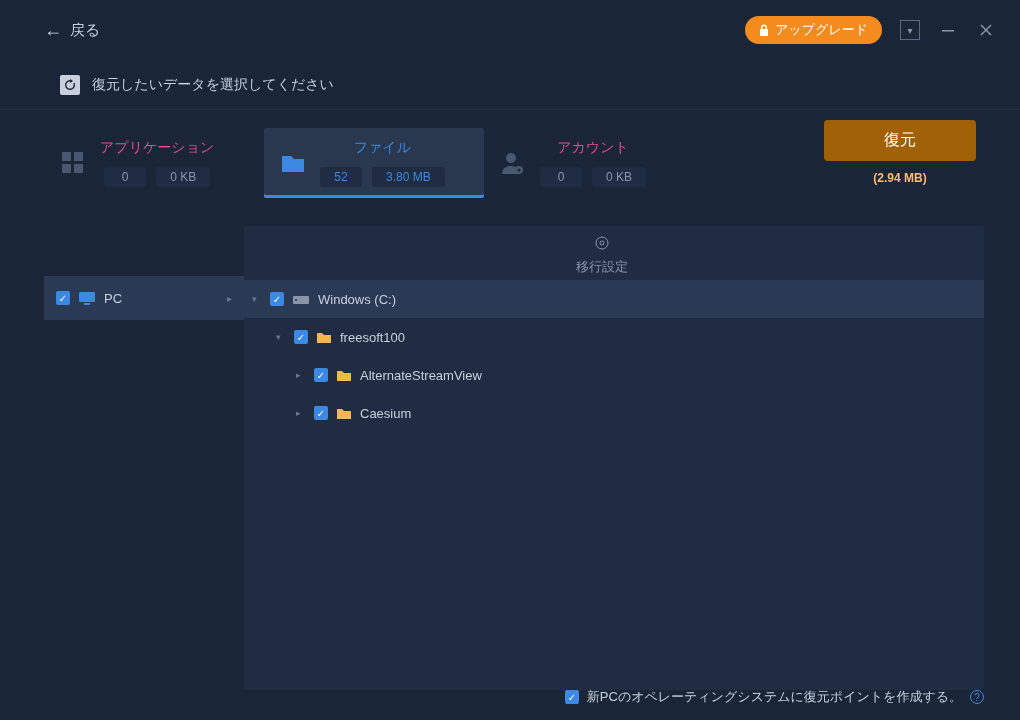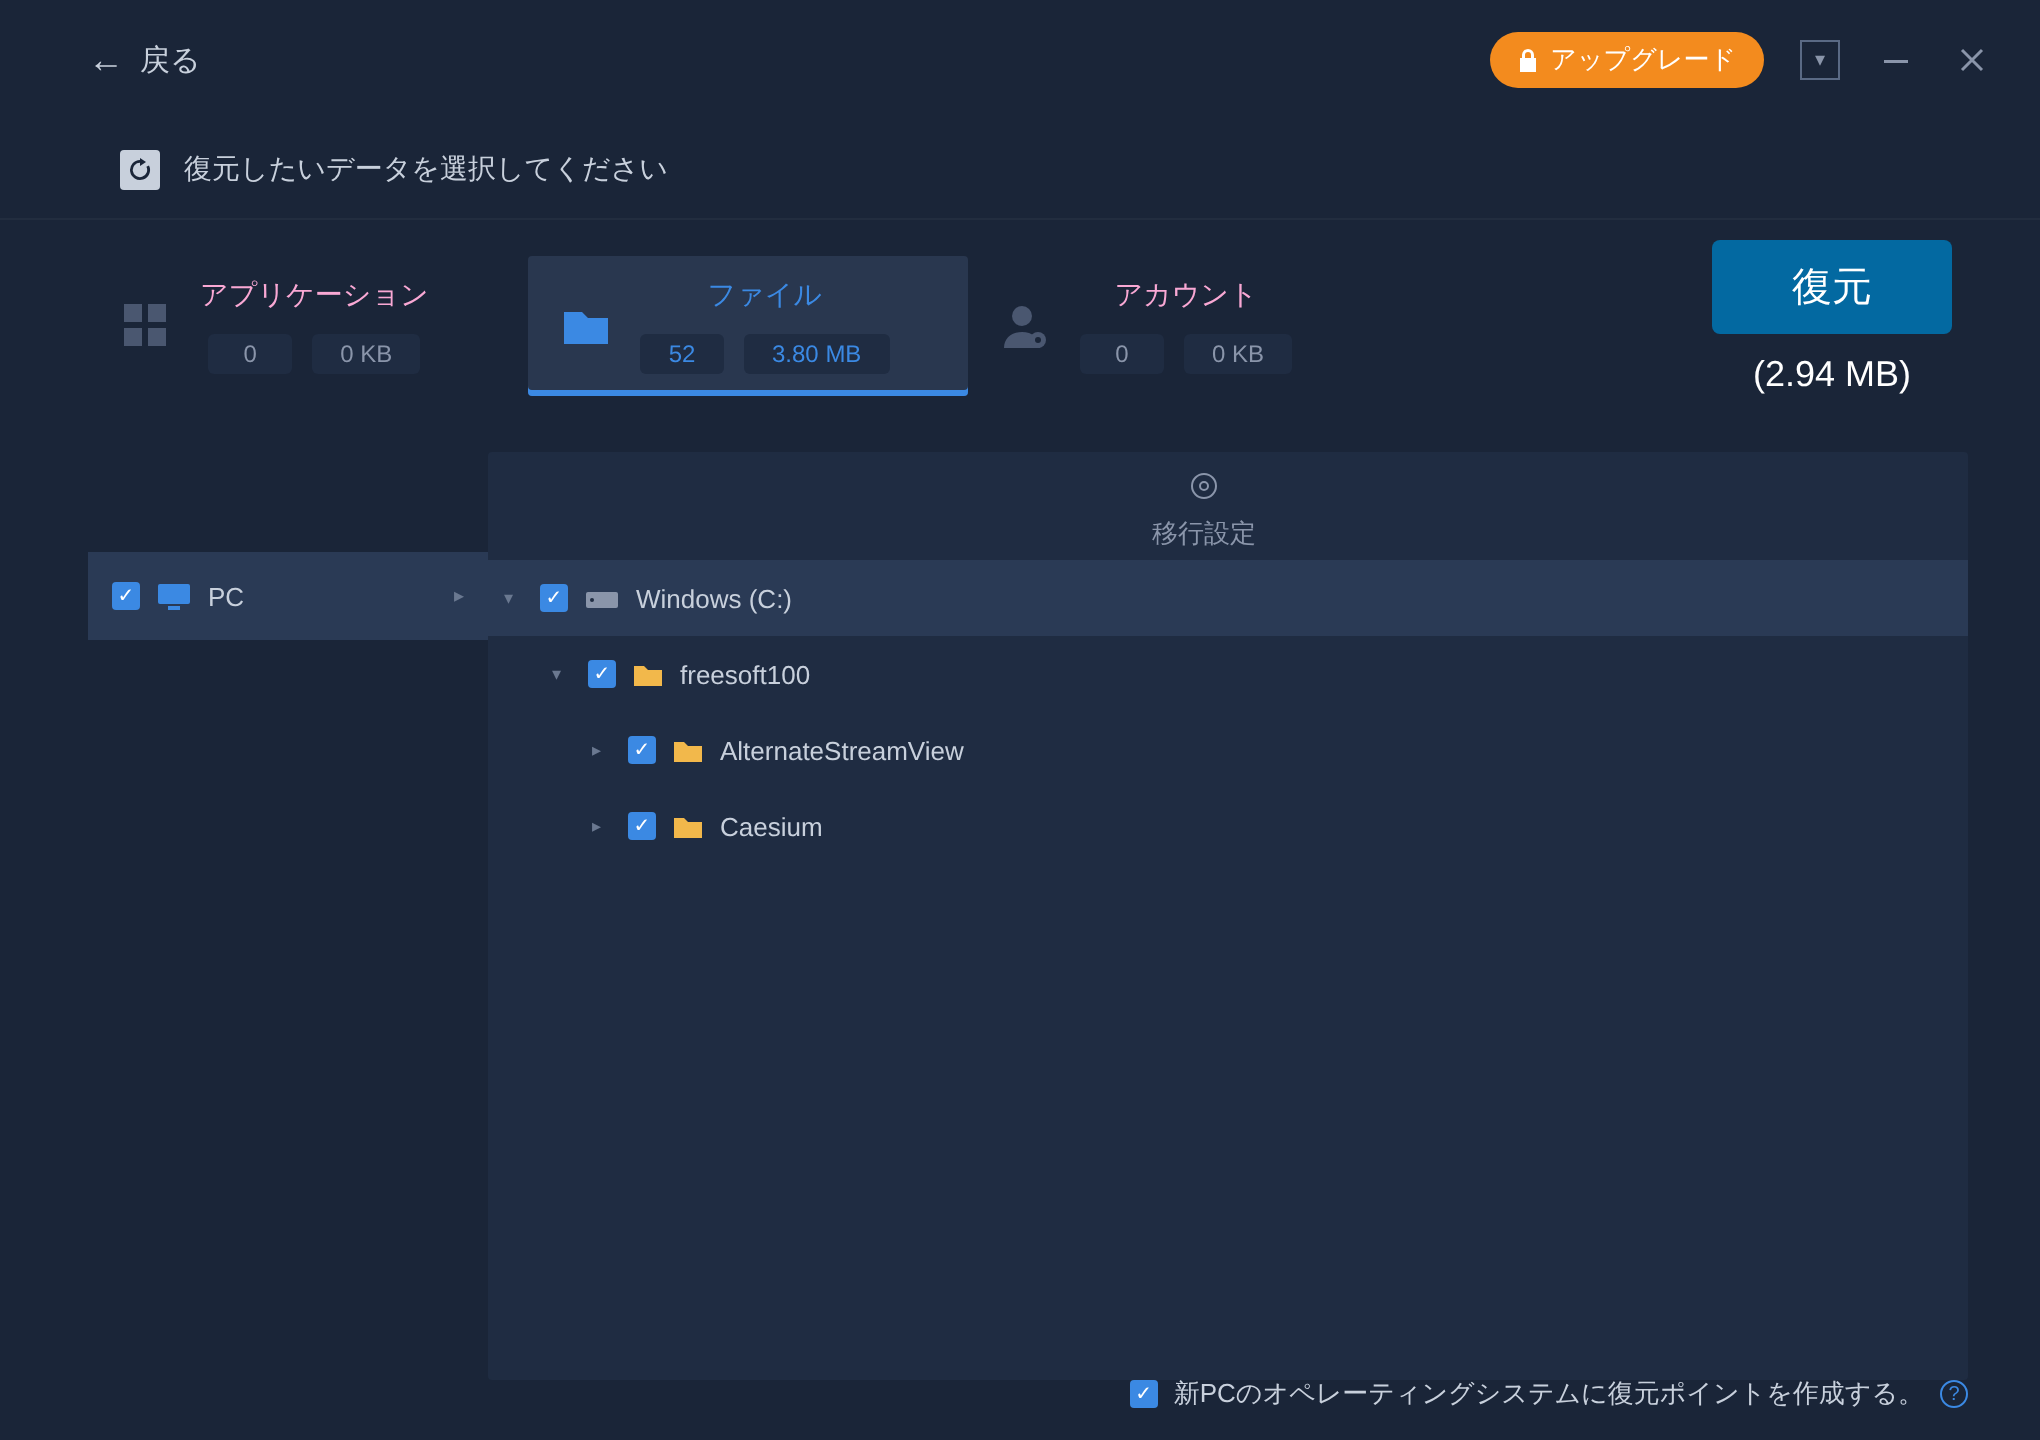--- a/index.html
+++ b/index.html
@@ -16,29 +16,29 @@
 
 .topbar { height: 50px; display: flex; align-items: center; padding-left: 60px; gap: 12px; border-bottom: 1px solid rgba(255,255,255,0.04); }
 .refresh-icon { width: 20px; height: 20px; background: #c8d0dc; border-radius: 2px; display:flex; align-items:center; justify-content:center; color:#1a2538; }
 .topbar-text { font-size: 14px; }
 
 .categories { display: flex; align-items: flex-start; padding-left: 44px; height: 100px; }
 .cat { width: 220px; height: 70px; display:flex; align-items:center; gap: 14px; padding: 0 16px; margin-top:18px; }
 .cat.active { background: #29374f; border-radius: 2px; box-shadow: inset 0 -3px 0 #3b89e3; }
 .cat-icon { width: 26px; height: 26px; }
 .cat-body { display:flex; flex-direction:column; gap:10px; align-items:center; }
-.cat-title { font-size: 14px; color:#f9a8d4; }
+.cat-title { font-size: 14px; color:#ec4899; }
 .cat.active .cat-title { color:#3b89e3; }
 .cat-stats { display:flex; gap:10px; }
 .stat-pill { background:#1f2c42; border-radius:3px; padding:3px 14px; font-size:12px; color:#8a95aa; min-width:42px; text-align:center; }
 .cat.active .stat-pill { color:#3b89e3; }
 
 .right-action { margin-left: auto; padding-right: 44px; display:flex; flex-direction:column; align-items:center; gap:10px; margin-top:10px; }
-.restore-btn { background:#0369a1; color:#fff; border:none; border-radius:4px; padding:10px 40px; font-size:20px; cursor:pointer; }
-.total-size { color:#ffffff; font-size:18px; }
+.restore-btn { background:#a16207; color:#fff; border:none; border-radius:4px; padding:10px 60px; font-size:16px; cursor:pointer; }
+.total-size { color:#fdba74; font-size:12px;font-weight:bold; }
 
 .content { display:flex; padding: 16px 36px 0 44px; gap:0; height: 480px; }
 .sidebar { width: 200px; }
 .tree-area { flex:1; background:#1f2c42; border-radius:2px; display:flex; flex-direction:column; }
 .tree-header { height:50px; display:flex; align-items:center; justify-content:flex-end; padding-right:24px; gap:8px; color:#8a95aa; font-size:13px;flex-direction:column; }
 .gear-icon { width:14px; height:14px; }
 .sidebar-item { height:44px; display:flex; align-items:center; gap:8px; padding:0 12px; background:#2a3a55; color:#c8d0dc; font-size:13px; cursor:pointer; margin-top:50px; }
 .sidebar-item .chev { margin-left:auto; font-size:10px; color:#6a7890; }
 .checkbox { width:14px; height:14px; background:#3b89e3; border-radius:2px; display:flex; align-items:center; justify-content:center; color:#fff; font-size:10px; flex-shrink:0; }
 .pc-icon { width:18px; height:14px; }

